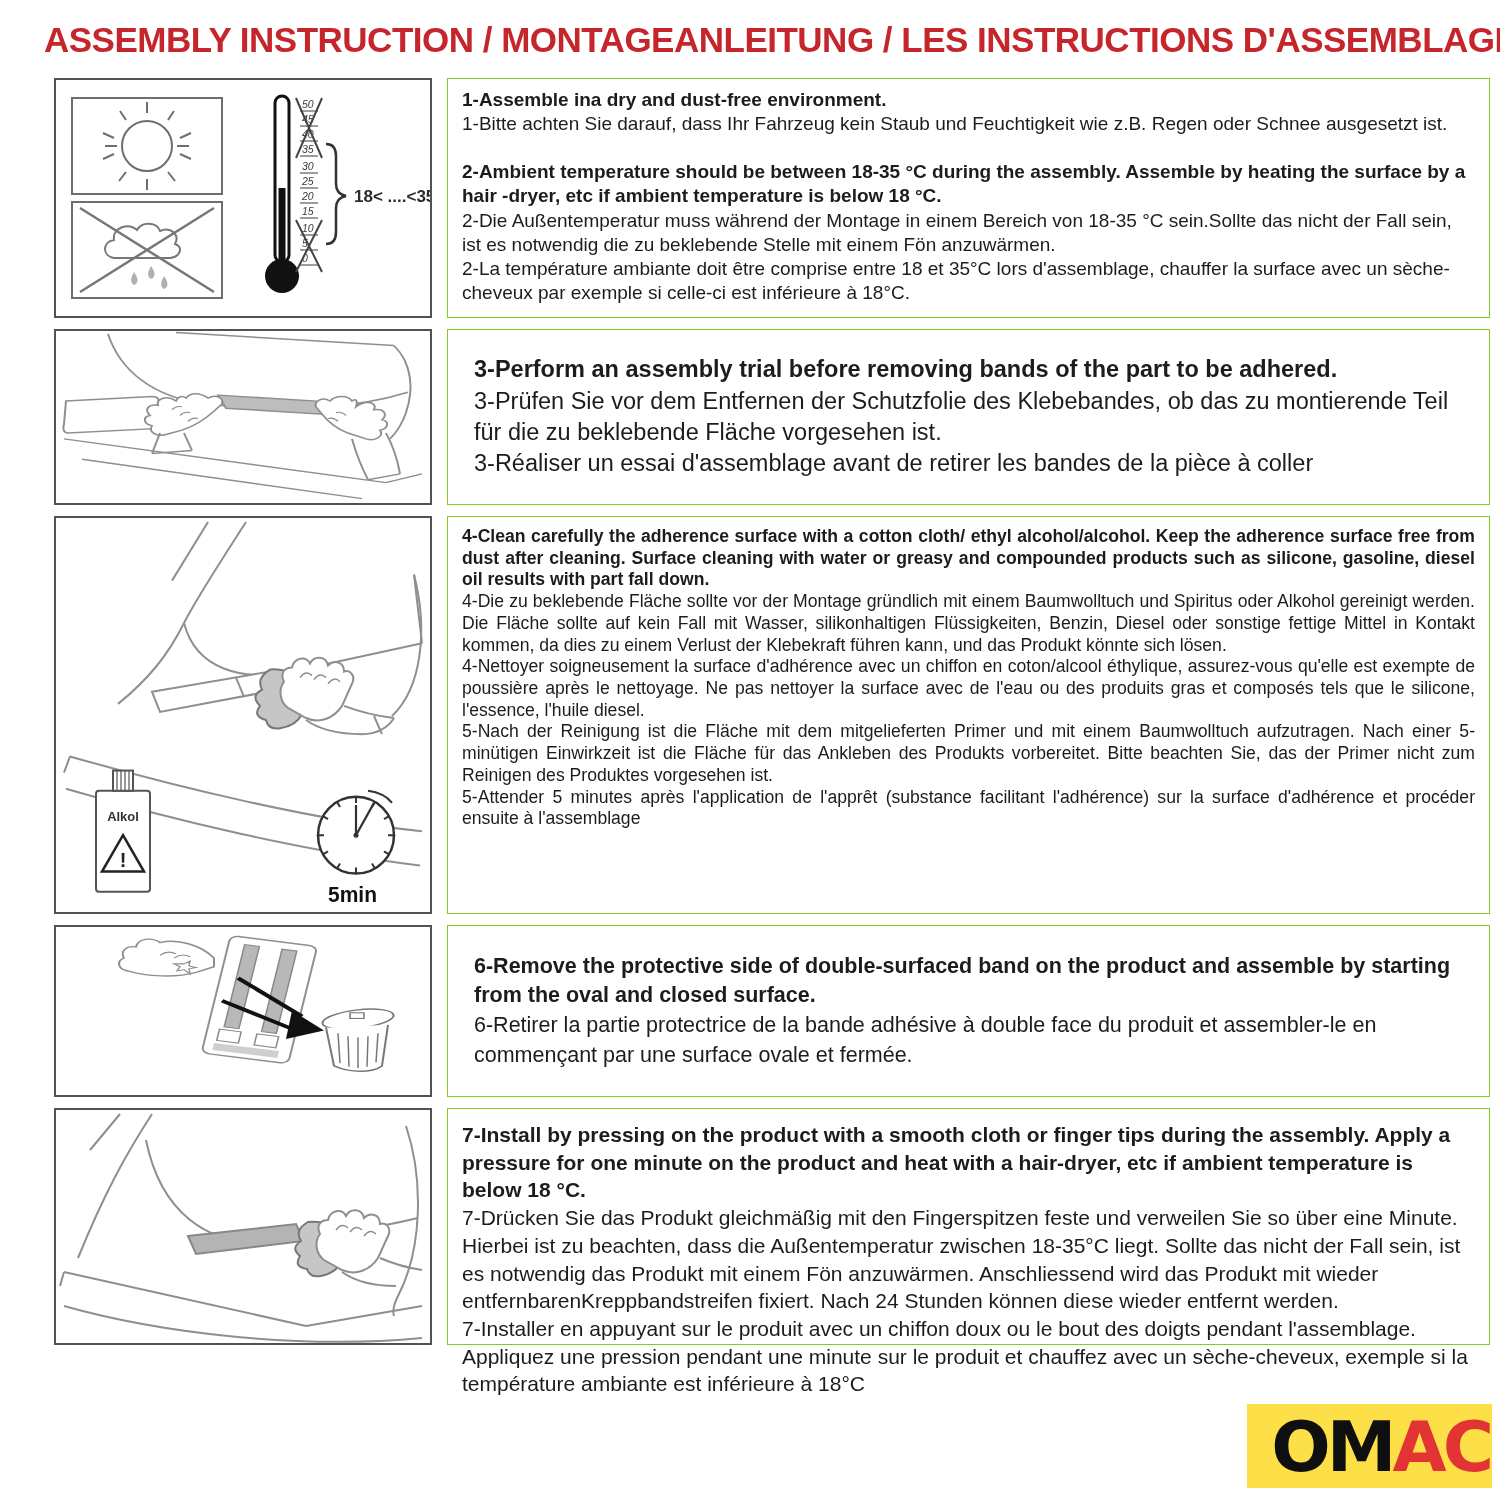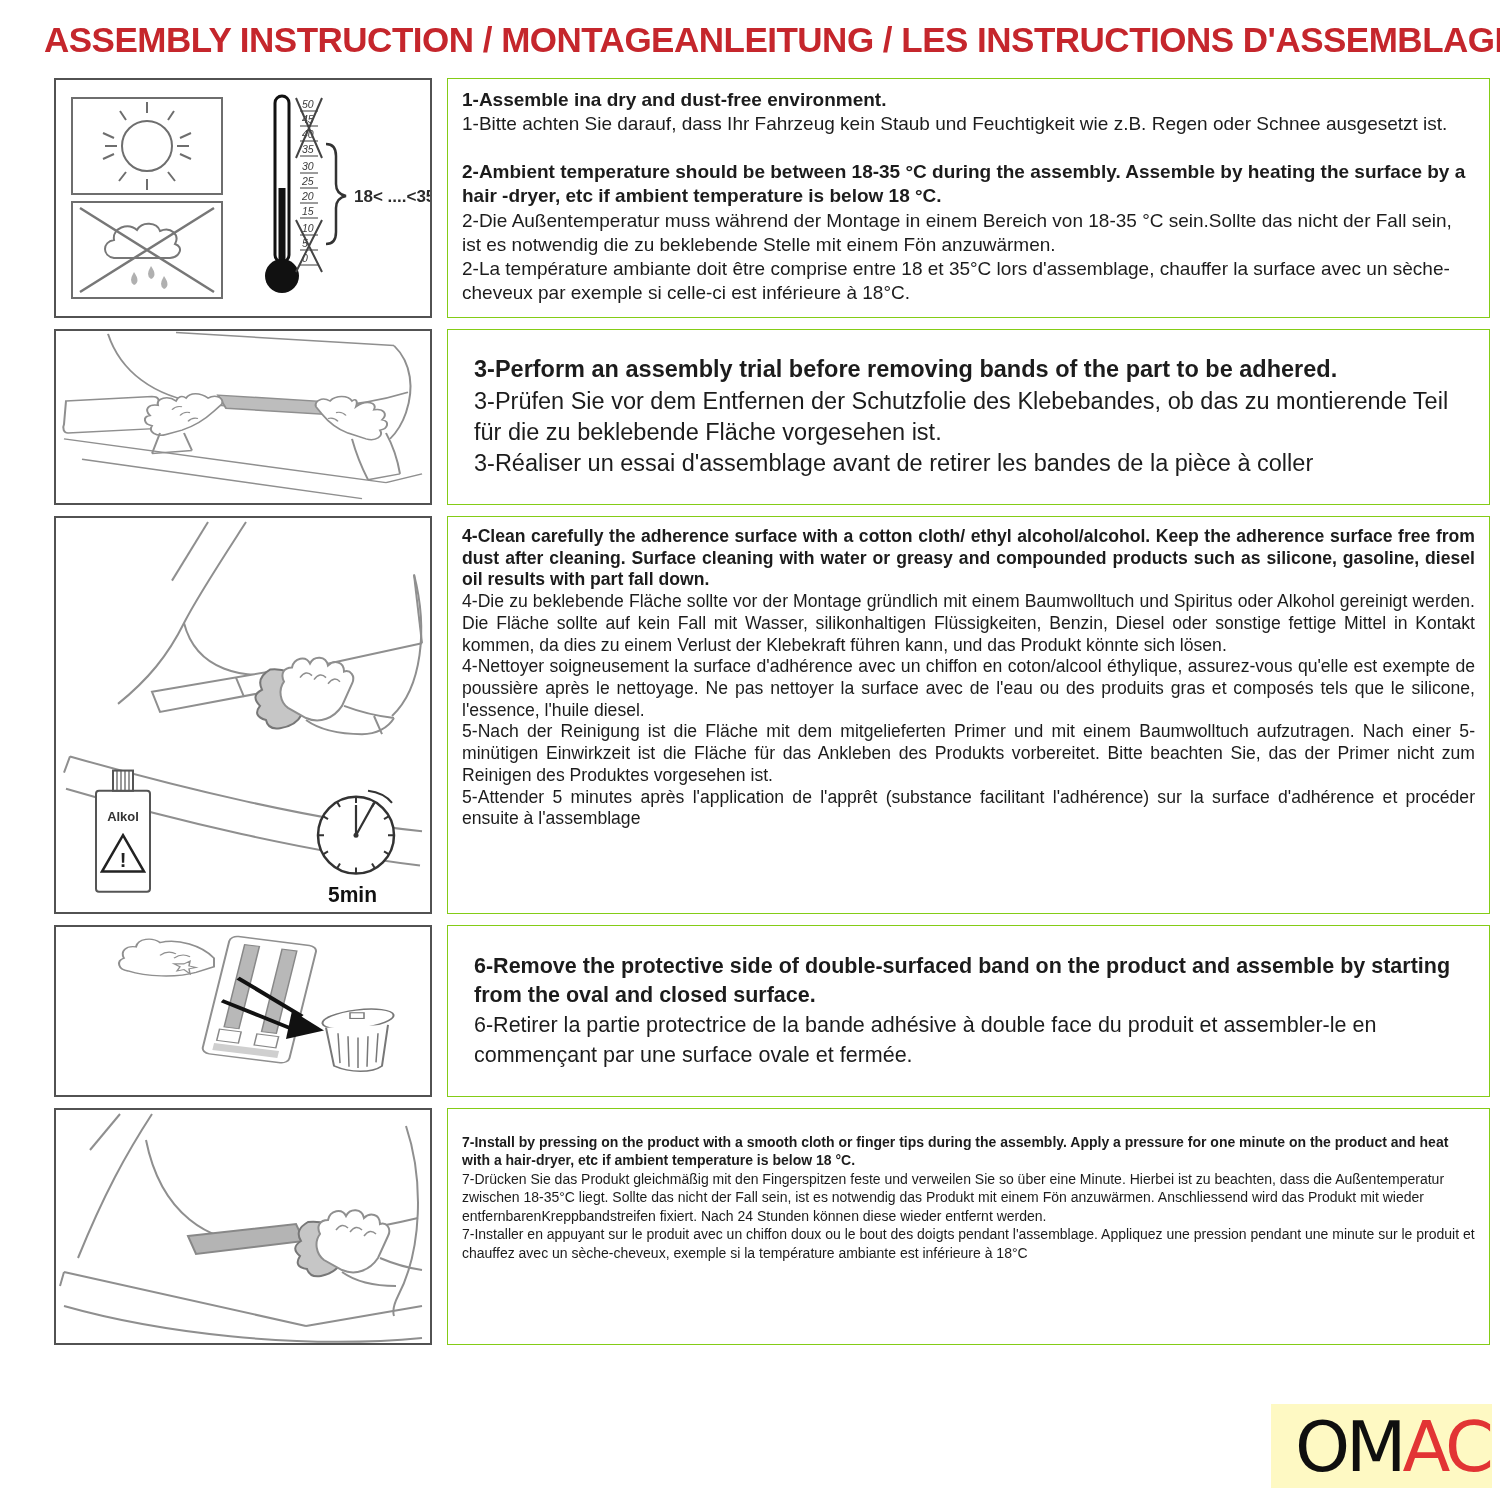--- a/index.html
+++ b/index.html
@@ -28,25 +28,25 @@
   .r1{height:240px;}
   .r1 .textbox{font-size:19px;line-height:1.27;}
   .r2{height:176px;}
   .r2 .textbox{display:flex;flex-direction:column;justify-content:center;font-size:23.5px;line-height:1.34;padding-left:26px;}
   .r3{height:398px;}
   .r3 .textbox{font-size:17.6px;line-height:1.235;text-align:justify;}
   .r3 .gap{margin-top:22px;}
   .r4{height:172px;}
   .r4 .textbox{display:flex;flex-direction:column;justify-content:center;font-size:21.5px;line-height:1.38;padding-left:26px;}
   .r5{height:237px;}
-  .r5 .textbox{font-size:14px;line-height:1.32;padding-top:24px;}
+  .r5 .textbox{font-size:21px;line-height:1.32;padding-top:12px;}
   .logo{
-    position:absolute;right:8px;bottom:12px;background:#fef9c3;
+    position:absolute;right:8px;bottom:12px;background:#fde047;
     padding:8px 2px 6px 24px;line-height:1;white-space:nowrap;
-    font-family:"DejaVu Sans", sans-serif;font-weight:400;font-size:70px;letter-spacing:-4px;
+    font-family:"DejaVu Sans", sans-serif;font-weight:700;font-size:70px;letter-spacing:-4px;
   }
   .logo .lb{color:#0f0f0f;}
   .logo .lr{color:#e23434;}
   text{font-family:"Liberation Sans", sans-serif;}
 </style>
 </head>
 <body>
 
 <div class="page">
 

